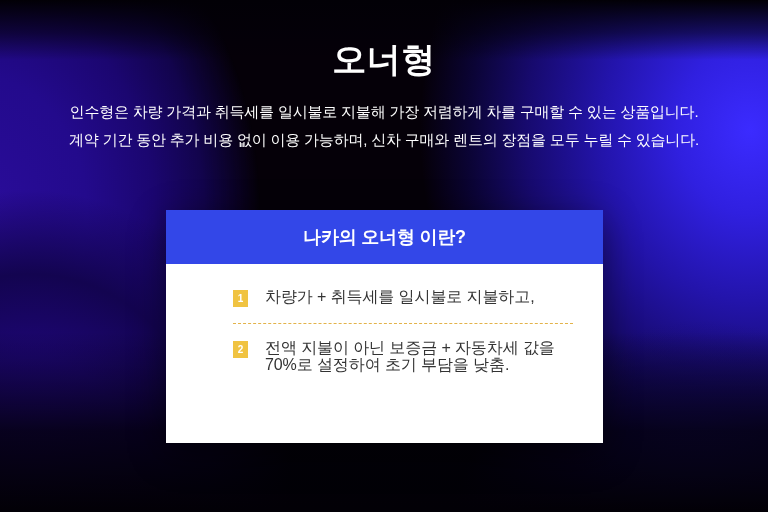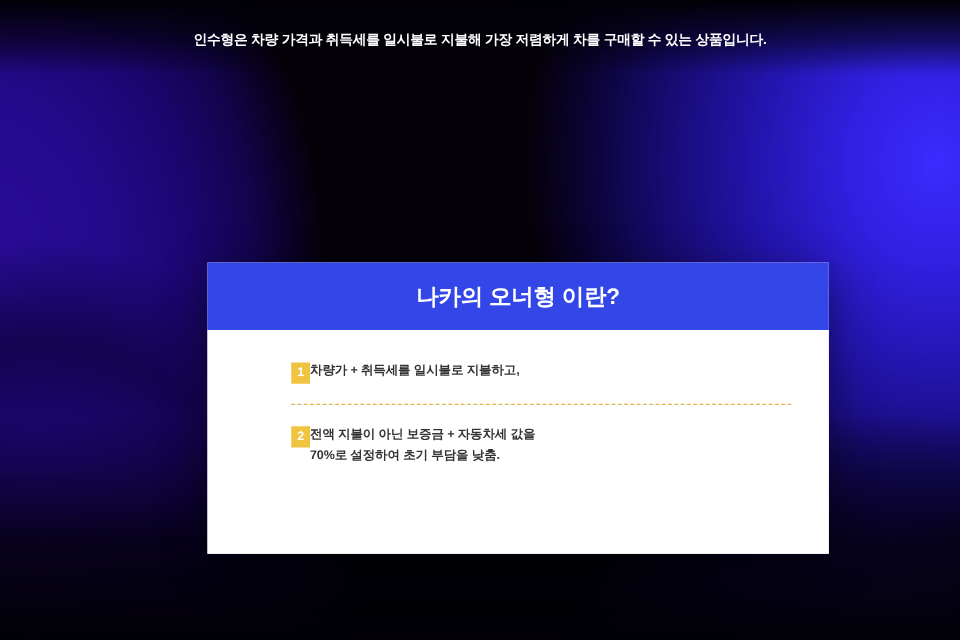--- a/index.html
+++ b/index.html
@@ -103,34 +103,34 @@
     padding-top: 38px;
     font-size: 34px;
     line-height: 42px;
     font-weight: bold;
     color: #ffffff;
     letter-spacing: 0.5px;
   }
   #hero-desc {
     margin: 0;
     padding-top: 18px;
-    font-size: 11px;
+    font-size: 15px;
     line-height: 28px;
-    font-weight: bold;
+    font-weight: normal;
     color: #ffffff;
     letter-spacing: -0.2px;
   }
   #hero-desc .line { display: block; }
 
   
   #card {
     position: absolute;
     left: 166px;
     top: 210px;
-    width: 497px;
+    width: 437px;
     z-index: 6;
     background: #ffffff;
     box-shadow: 0 10px 34px rgba(0,0,0,0.45);
   }
   #card-header {
     height: 54px;
     background: #3347e8;
     display: flex;
     align-items: center;
     justify-content: center;
@@ -156,25 +156,25 @@
     height: 17px;
     background: #f0c341;
     color: #ffffff;
     font-size: 10px;
     font-weight: bold;
     line-height: 17px;
     text-align: center;
     margin-top: 2px;
   }
   .row-text {
-    font-size: 10px;
+    margin-left: 17px;
+    font-size: 16px;
     line-height: 17px;
     color: #333333;
     letter-spacing: -0.1px;
-    font-weight: bold;
   }
   .row-text .line { display: block; }
   #card-divider {
     height: 0;
     margin: 16px 30px 15px 67px;
     border-top: 1px dashed #e3b34a;
   }
 </style>
 </head>
 <body>
@@ -182,22 +182,24 @@
 <div id="stage">
 
   <div class="blob" id="blob-left"></div>
   <div class="blob" id="blob-left-lower"></div>
   <div class="blob" id="blob-right"></div>
   <div class="blob" id="blob-right-lower"></div>
   <div id="vignette-top"></div>
   <div id="vignette-bottom"></div>
 
   <div id="hero">
+    <h1 id="hero-title">오너형</h1>
     <p id="hero-desc">
       <span class="line">인수형은 차량 가격과 취득세를 일시불로 지불해 가장 저렴하게 차를 구매할 수 있는 상품입니다.</span>
+      <span class="line">계약 기간 동안 추가 비용 없이 이용 가능하며, 신차 구매와 렌트의 장점을 모두 누릴 수 있습니다.</span>
     </p>
   </div>
 
   <div id="card">
     <div id="card-header">
       <span id="card-header-title">나카의 오너형 이란?</span>
     </div>
     <div id="card-body">
 
       <div class="card-row">

